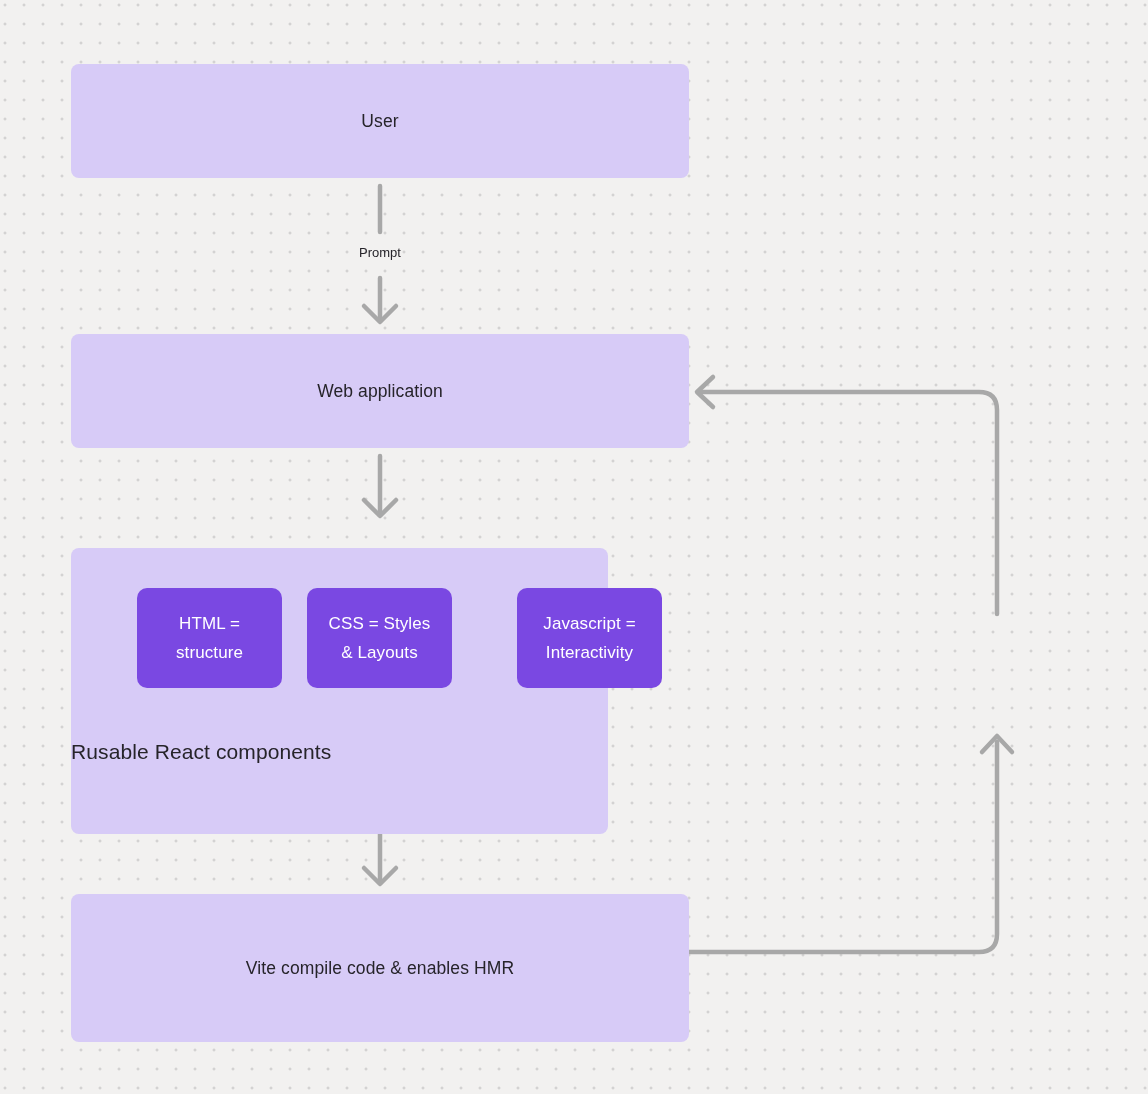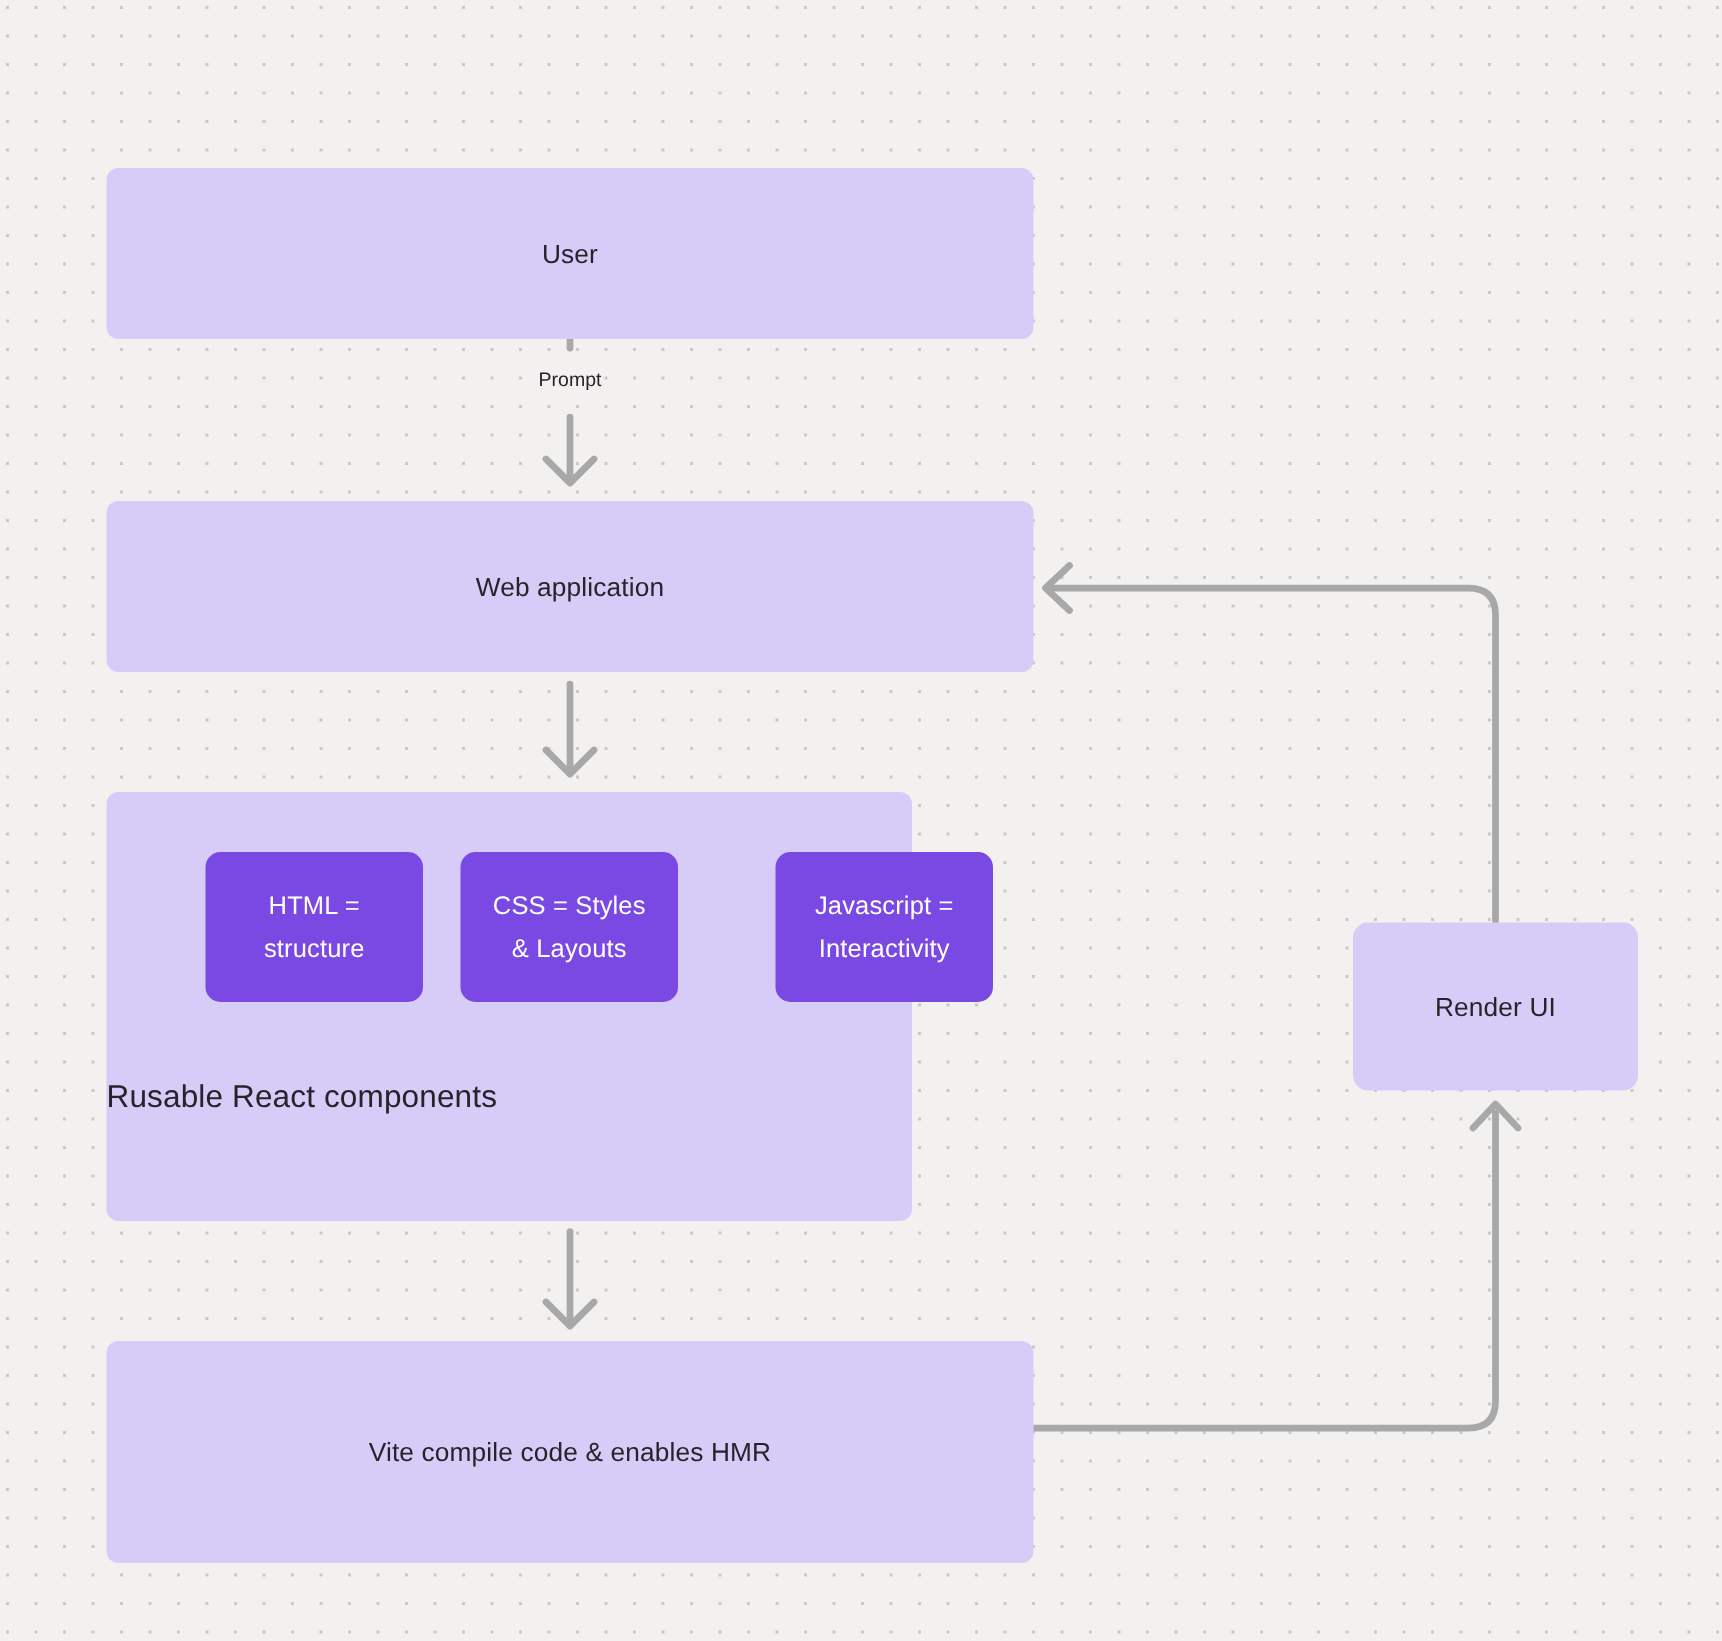--- a/index.html
+++ b/index.html
@@ -52,23 +52,23 @@
     border-radius: 10px;
     color: var(--text-light, #ffffff);
     font-size: 17px;
     font-weight: 500;
     line-height: 29px;
   }
   .node.dark span {
     display: inline-block;
     max-width: 112px;
   }
-  #node-user          { left: 71px;  top: 64px;  width: 618px; height: 114px; margin-top: 48px; }
+  #node-user          { left: 71px;  top: 64px;  width: 618px; height: 114px; }
   #node-webapp        { left: 71px;  top: 334px; width: 618px; height: 114px; justify-content: center; }
-  #node-components    { left: 71px;  top: 528px; width: 537px; height: 286px; }
+  #node-components    { left: 71px;  top: 548px; width: 537px; height: 286px; }
   #node-vite          { left: 71px;  top: 894px; width: 618px; height: 148px; }
   #node-render-ui     { left: 902px; top: 615px; width: 190px; height: 112px; border-radius: 10px; }
   #node-html          { left: 66px;  top: 40px;  width: 145px; height: 100px; }
   #node-css           { left: 236px; top: 40px;  width: 145px; height: 100px; }
   #node-js            { left: 406px; top: 40px;  width: 145px; height: 100px; margin-left: 40px; }
   .group-label {
     position: absolute;
     left: 0; top: 192px;
     width: 100%;
     text-align: left;
@@ -131,17 +131,14 @@
     <div class="node dark" id="node-js">
       <span>Javascript = Interactivity</span>
     </div>
     <div class="group-label">Rusable React components</div>
   </div>
 
   <div class="node light" id="node-vite">
     <span>Vite compile code &amp; enables HMR</span>
   </div>
 
-  <div class="node light" id="node-render-ui">
-    <span>Render UI</span>
-  </div>
 
 </div>
 
 </body></html>

